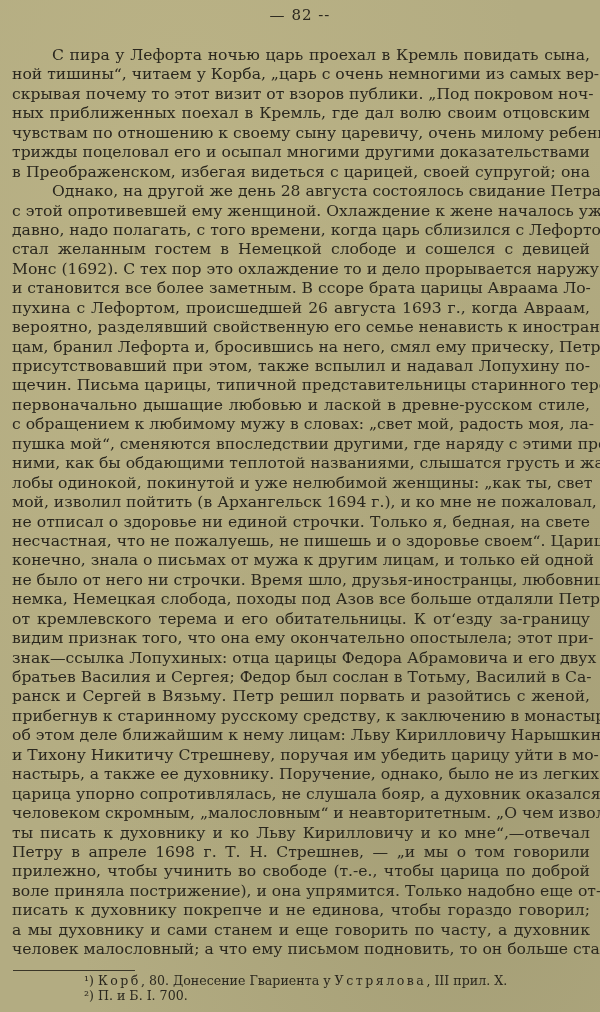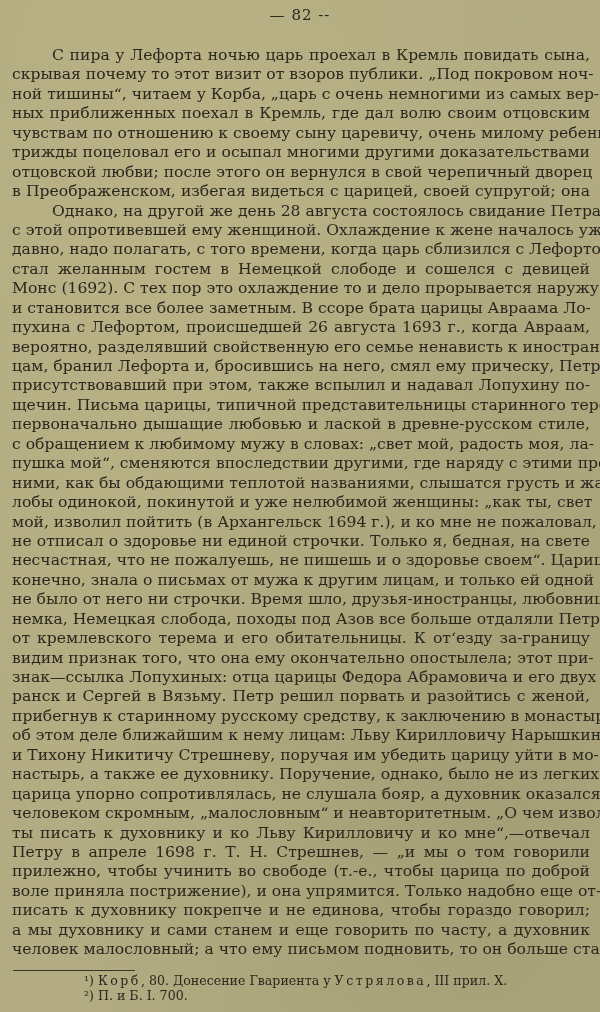--- a/index.html
+++ b/index.html
@@ -39,26 +39,25 @@
     .spaced { letter-spacing: 2.5px; }
   </style>
 </head>
 <body>
 
 <div class="page-number">— 82 --</div>
 
 <div class="body-text">
 
   <span class="line indent">С пира у Лефорта ночью царь проехал  в Кремль повидать сына,</span>
+  <span class="line">ной тишины“, читаем у Корба, „царь с очень немногими из самых вер-</span>
   <span class="line">скрывая почему то этот визит от взоров публики.  „Под покровом ноч-</span>
-  <span class="line">ной тишины“, читаем у Корба, „царь с очень немногими из самых вер-</span>
   <span class="line">ных приближенных поехал в Кремль, где дал волю своим отцовским</span>
   <span class="line">чувствам по отношению к своему сыну царевичу, очень милому ребенку,</span>
   <span class="line">трижды поцеловал его и осыпал многими другими доказательствами</span>
-  <span class="line">отцовской любви; после этого он вернулся в свой черепичный дворец</span>
   <span class="line">в Преображенском,  избегая видеться с царицей,  своей супругой; она</span>
 
   <span class="line indent">Однако, на другой же день 28 августа состоялось свидание Петра</span>
   <span class="line">с этой опротивевшей ему женщиной. Охлаждение к жене началось уже</span>
   <span class="line">давно, надо полагать, с того времени, когда царь сблизился с Лефортом,</span>
   <span class="line">стал желанным  гостем в  Немецкой  слободе  и  сошелся  с девицей</span>
   <span class="line">Монс (1692). С тех пор это охлаждение то и дело прорывается наружу</span>
   <span class="line">и становится все более заметным. В ссоре брата царицы Авраама Ло-</span>
   <span class="line">пухина с Лефортом, происшедшей 26 августа 1693 г., когда Авраам,</span>
   <span class="line">вероятно, разделявший свойственную его семье ненависть к иностран-</span>
@@ -72,20 +71,21 @@
   <span class="line">лобы одинокой, покинутой и уже нелюбимой женщины: „как ты, свет</span>
   <span class="line">мой, изволил пойтить (в Архангельск 1694 г.), и ко мне не пожаловал,</span>
   <span class="line">не отписал о здоровье ни единой строчки. Только я, бедная, на свете</span>
   <span class="line">несчастная, что не пожалуешь, не пишешь и о здоровье своем“. Царица,</span>
   <span class="line">конечно, знала о письмах от мужа к другим лицам, и только ей одной</span>
   <span class="line">не было от него ни строчки. Время шло, друзья-иностранцы, любовница-</span>
   <span class="line">немка, Немецкая слобода, походы под Азов все больше отдаляли Петра</span>
   <span class="line">от кремлевского терема и его обитательницы. К от‘езду за-границу</span>
   <span class="line">видим признак того, что она ему окончательно опостылела; этот при-</span>
   <span class="line">знак—ссылка Лопухиных: отца царицы Федора Абрамовича и его двух</span>
+  <span class="line">братьев Василия и Сергея; Федор был сослан в Тотьму, Василий в Са-</span>
   <span class="line">ранск и Сергей в Вязьму. Петр решил порвать и разойтись с женой,</span>
   <span class="line">прибегнув к старинному русскому средству, к заключению в монастырь,</span>
   <span class="line">об этом деле ближайшим к нему лицам: Льву Кирилловичу Нарышкину</span>
   <span class="line">и Тихону Никитичу Стрешневу, поручая им убедить царицу уйти в мо-</span>
   <span class="line">настырь, а также ее духовнику. Поручение, однако, было не из легких:</span>
   <span class="line">царица упорно сопротивлялась, не слушала бояр, а духовник оказался</span>
   <span class="line">человеком скромным, „малословным“ и неавторитетным. „О чем изволил</span>
   <span class="line">ты писать к духовнику и ко Льву Кирилловичу и ко мне“,—отвечал</span>
   <span class="line">Петру в апреле 1698 г. Т. Н. Стрешнев, — „и мы о том говорили</span>
   <span class="line">прилежно, чтобы учинить во свободе (т.-е., чтобы царица по доброй</span>

